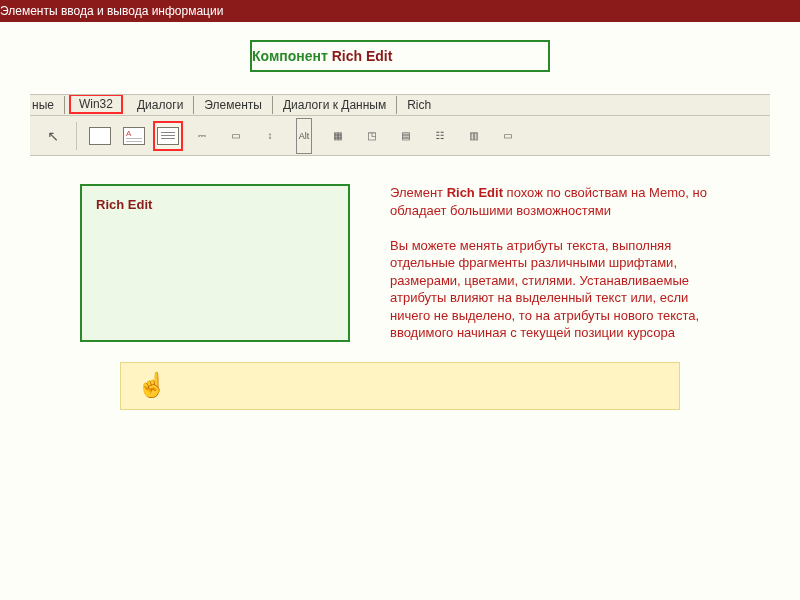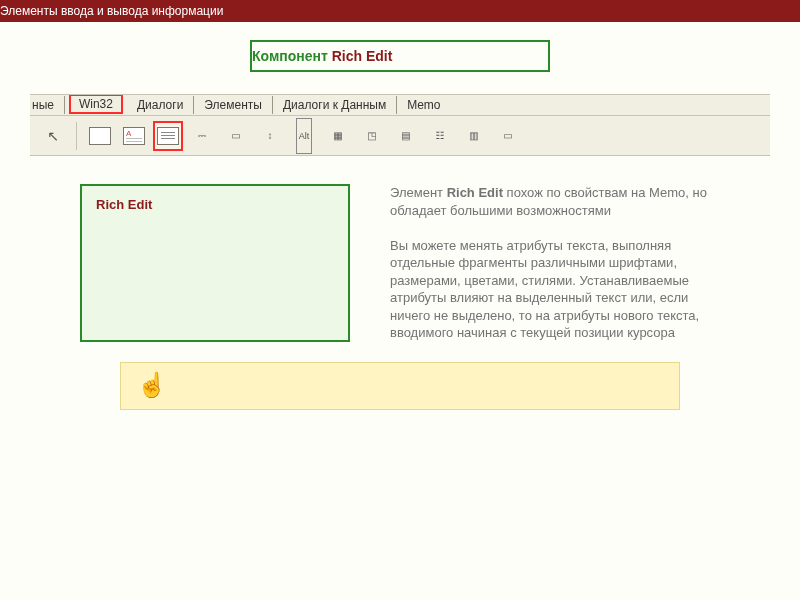--- a/index.html
+++ b/index.html
@@ -119,21 +119,21 @@
     border: 2px solid #2a8a2a;
     padding: 10px 14px 14px 14px;
     font-size: 13px;
     line-height: 1.35;
   }
   .desc-box .head { color: #8b1a1a; font-weight: bold; margin-bottom: 4px; }
   .side-text {
     width: 330px;
     font-size: 13px;
     line-height: 1.35;
-    color: #737373;
+    color: #b91c1c;
   }
   .side-text .strong { font-weight: bold; }
   .note-box {
     margin: 0 auto;
     width: 560px;
     background: #fff4c2;
     border: 1px solid #e5d88a;
     padding: 10px 16px 12px 16px;
     font-size: 13px;
     line-height: 1.4;
@@ -157,21 +157,21 @@
   <span class="pre">Компонент </span><span class="name">Rich Edit</span>
 </div>
 
 <div class="ide-area">
   <div class="tabs-row">
     <div class="tab" style="border-left:none;padding-left:2px">ные</div>
     <div class="tab-sel">Win32</div>
     <div class="tab">Диалоги</div>
     <div class="tab">Элементы</div>
     <div class="tab">Диалоги к Данным</div>
-    <div class="tab" style="border-right:none">Memo</div>
+    <div class="tab" style="border-right:none">Rich</div>
   </div>
   <div class="palette-row">
     <div class="pal-btn">
         <span style="font-size:14px">↖</span>
       </div>
     <div style="width:1px;height:28px;background:#c7c3b5;margin:0 4px"></div>
     <div class="pal-btn">
         <div class="icon-box"></div>
       </div>
     <div class="pal-btn">

